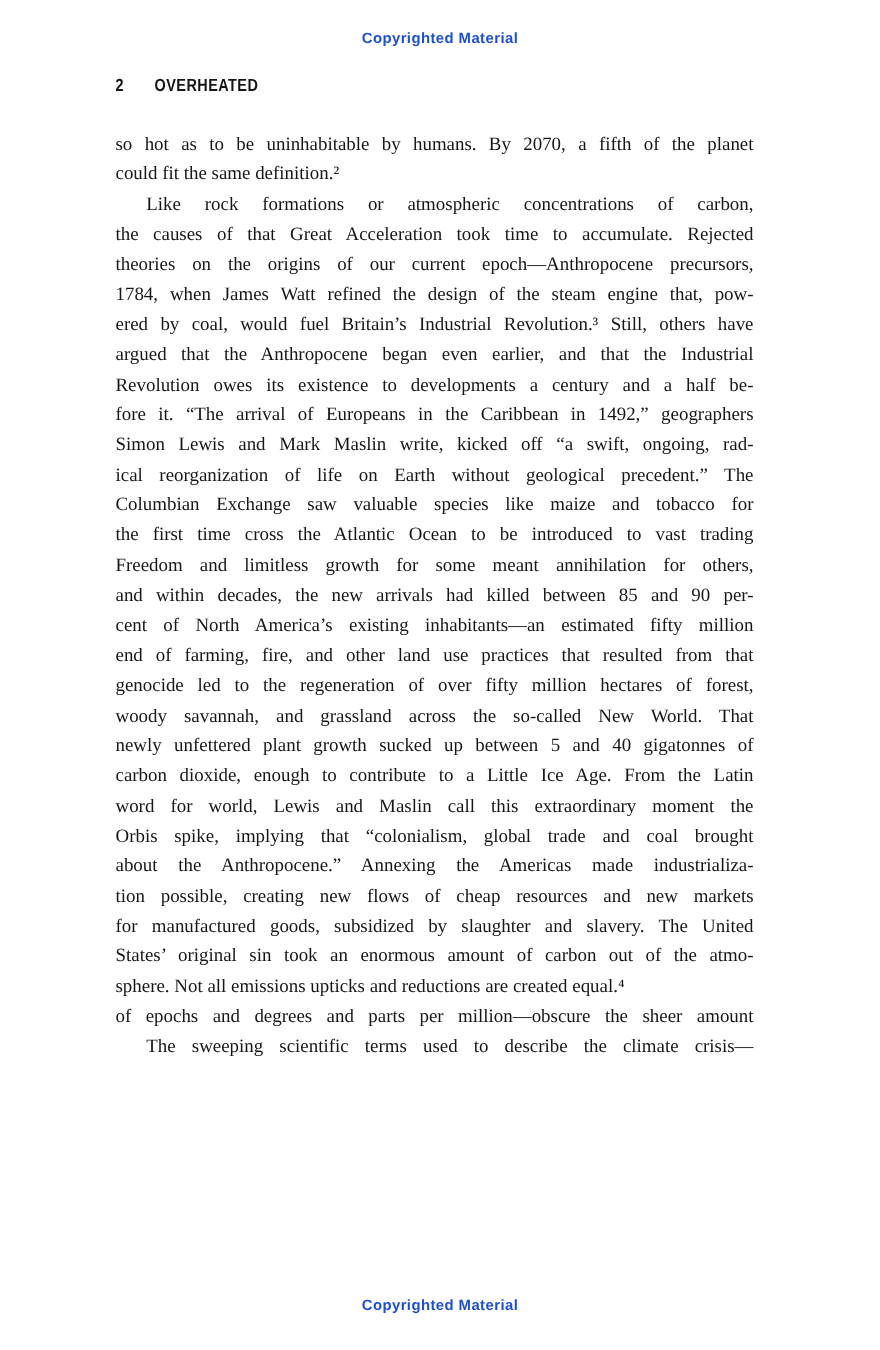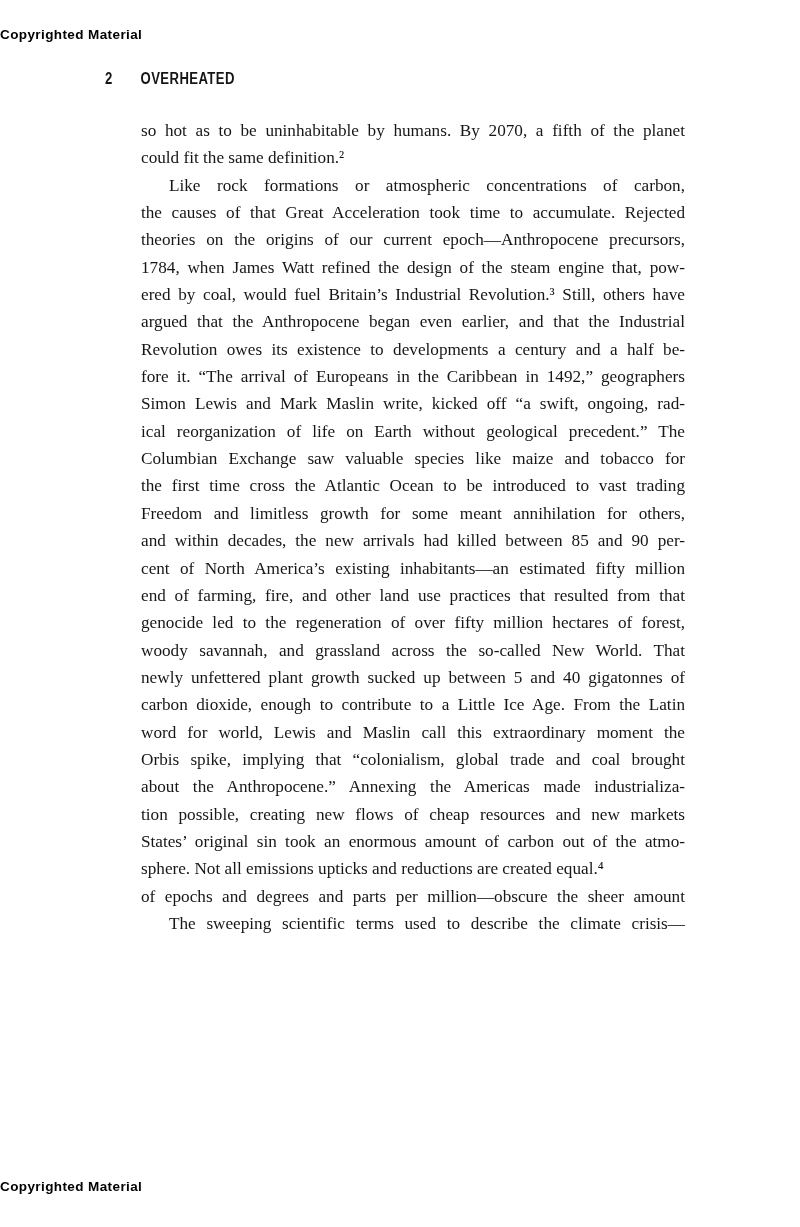--- a/index.html
+++ b/index.html
@@ -12,25 +12,26 @@
     width: 800px;
     height: 1227px;
     background: #ffffff;
     overflow: hidden;
     font-family: "Liberation Serif", "DejaVu Serif", serif;
   }
   .copyright {
     position: absolute;
     left: 0;
     width: 100%;
+    text-align: center;
     font-family: "Liberation Sans", "DejaVu Sans", sans-serif;
     font-weight: bold;
     font-size: 13.5px;
     letter-spacing: 0.4px;
-    color: #000000;
+    color: #1d4ed8;
   }
   .copyright.top { top: 27px; }
   .copyright.bottom { top: 1179px; }
   .running-header {
     position: absolute;
     top: 70px;
     left: 105px;
     font-family: "Liberation Sans", "DejaVu Sans", sans-serif;
     font-weight: bold;
     font-size: 16px;
@@ -48,21 +49,20 @@
     width: 580px;
     font-size: 17.2px;
     line-height: 27.35px;
     color: #161616;
   }
   .line {
     text-align: justify;
     text-align-last: justify;
     height: 27.35px;
     white-space: normal;
-    margin-left: 36px;
   }
   .line.last {
     text-align-last: left;
   }
   .line.indent {
     text-indent: 28px;
   }
 </style>
 </head>
 <body>
@@ -96,20 +96,21 @@
       <div class="line">cent of North America’s existing inhabitants—an estimated fifty million</div>
       <div class="line">end of farming, fire, and other land use practices that resulted from that</div>
       <div class="line">genocide led to the regeneration of over fifty million hectares of forest,</div>
       <div class="line">woody savannah, and grassland across the so-called New World. That</div>
       <div class="line">newly unfettered plant growth sucked up between 5 and 40 gigatonnes of</div>
       <div class="line">carbon dioxide, enough to contribute to a Little Ice Age. From the Latin</div>
       <div class="line">word for world, Lewis and Maslin call this extraordinary moment the</div>
       <div class="line">Orbis spike, implying that “colonialism, global trade and coal brought</div>
       <div class="line">about the Anthropocene.” Annexing the Americas made industrializa-</div>
       <div class="line">tion possible, creating new flows of cheap resources and new markets</div>
+      <div class="line">for manufactured goods, subsidized by slaughter and slavery. The United</div>
       <div class="line">States’ original sin took an enormous amount of carbon out of the atmo-</div>
       <div class="line last">sphere. Not all emissions upticks and reductions are created equal.⁴</div>
       <div class="line">of epochs and degrees and parts per million—obscure the sheer amount</div>
       <div class="line indent">The sweeping scientific terms used to describe the climate crisis—</div>
     </div>
 
   <div class="copyright bottom">Copyrighted Material</div>
 
 </div>
 

